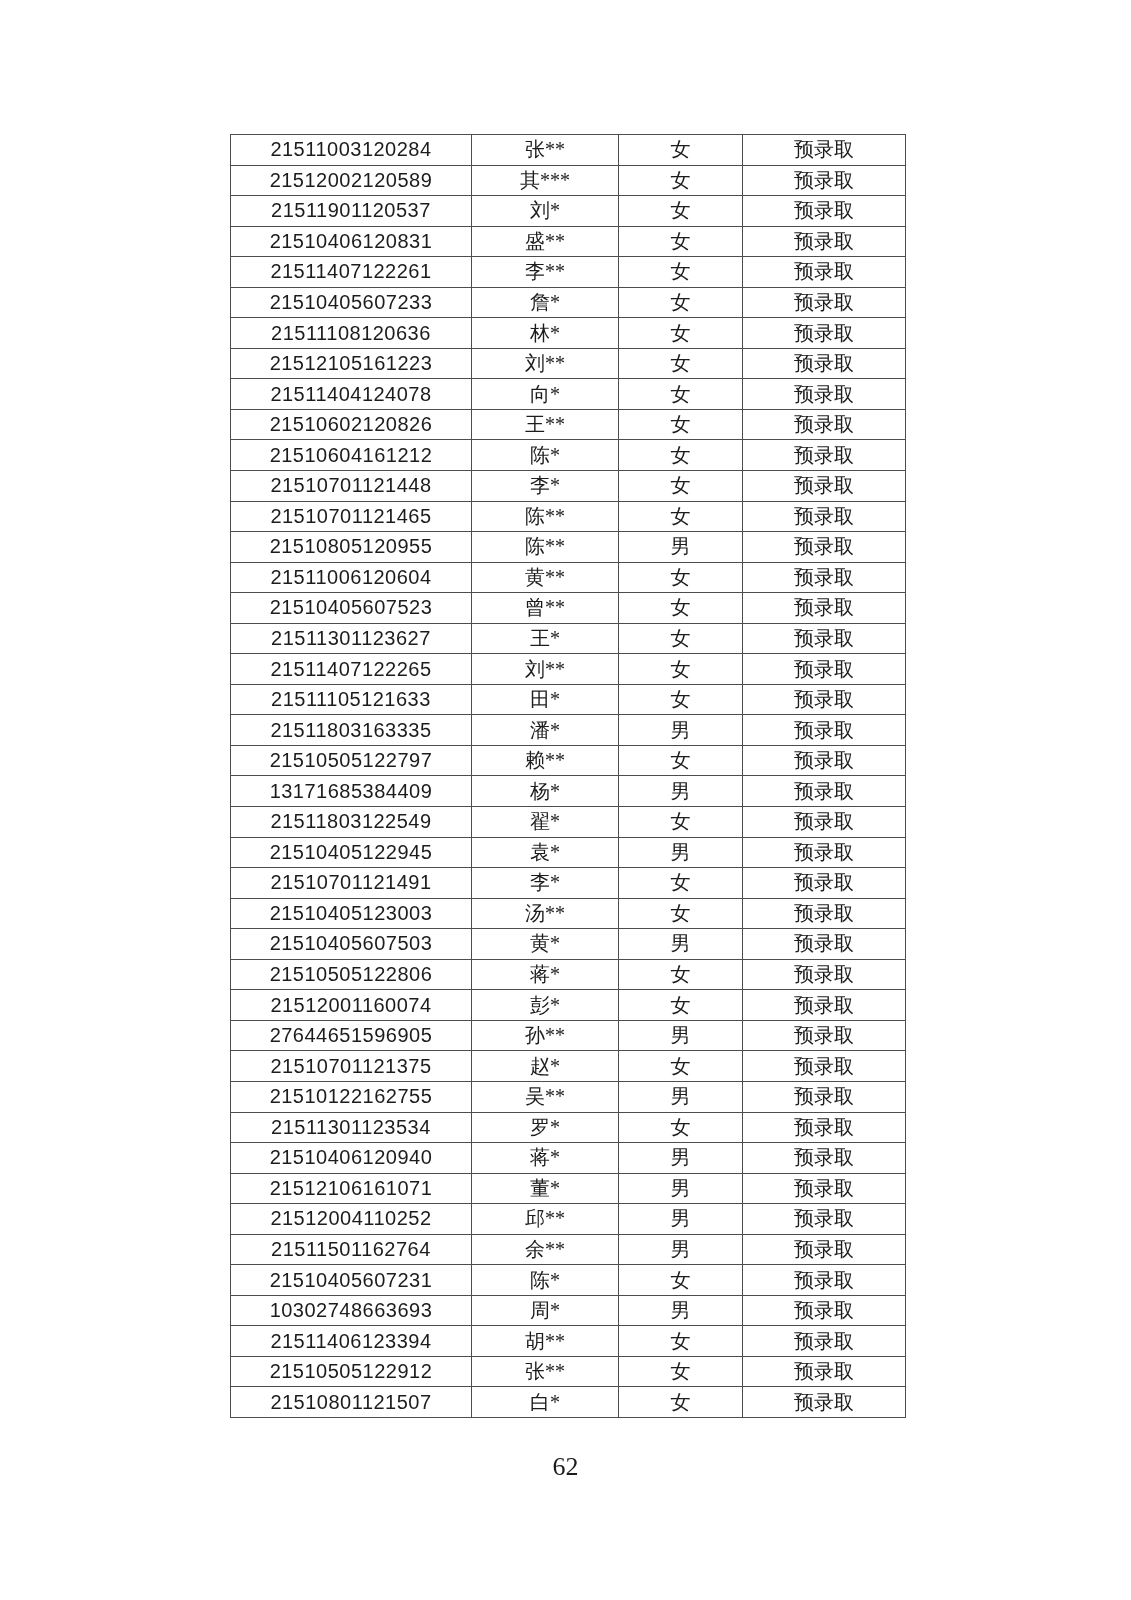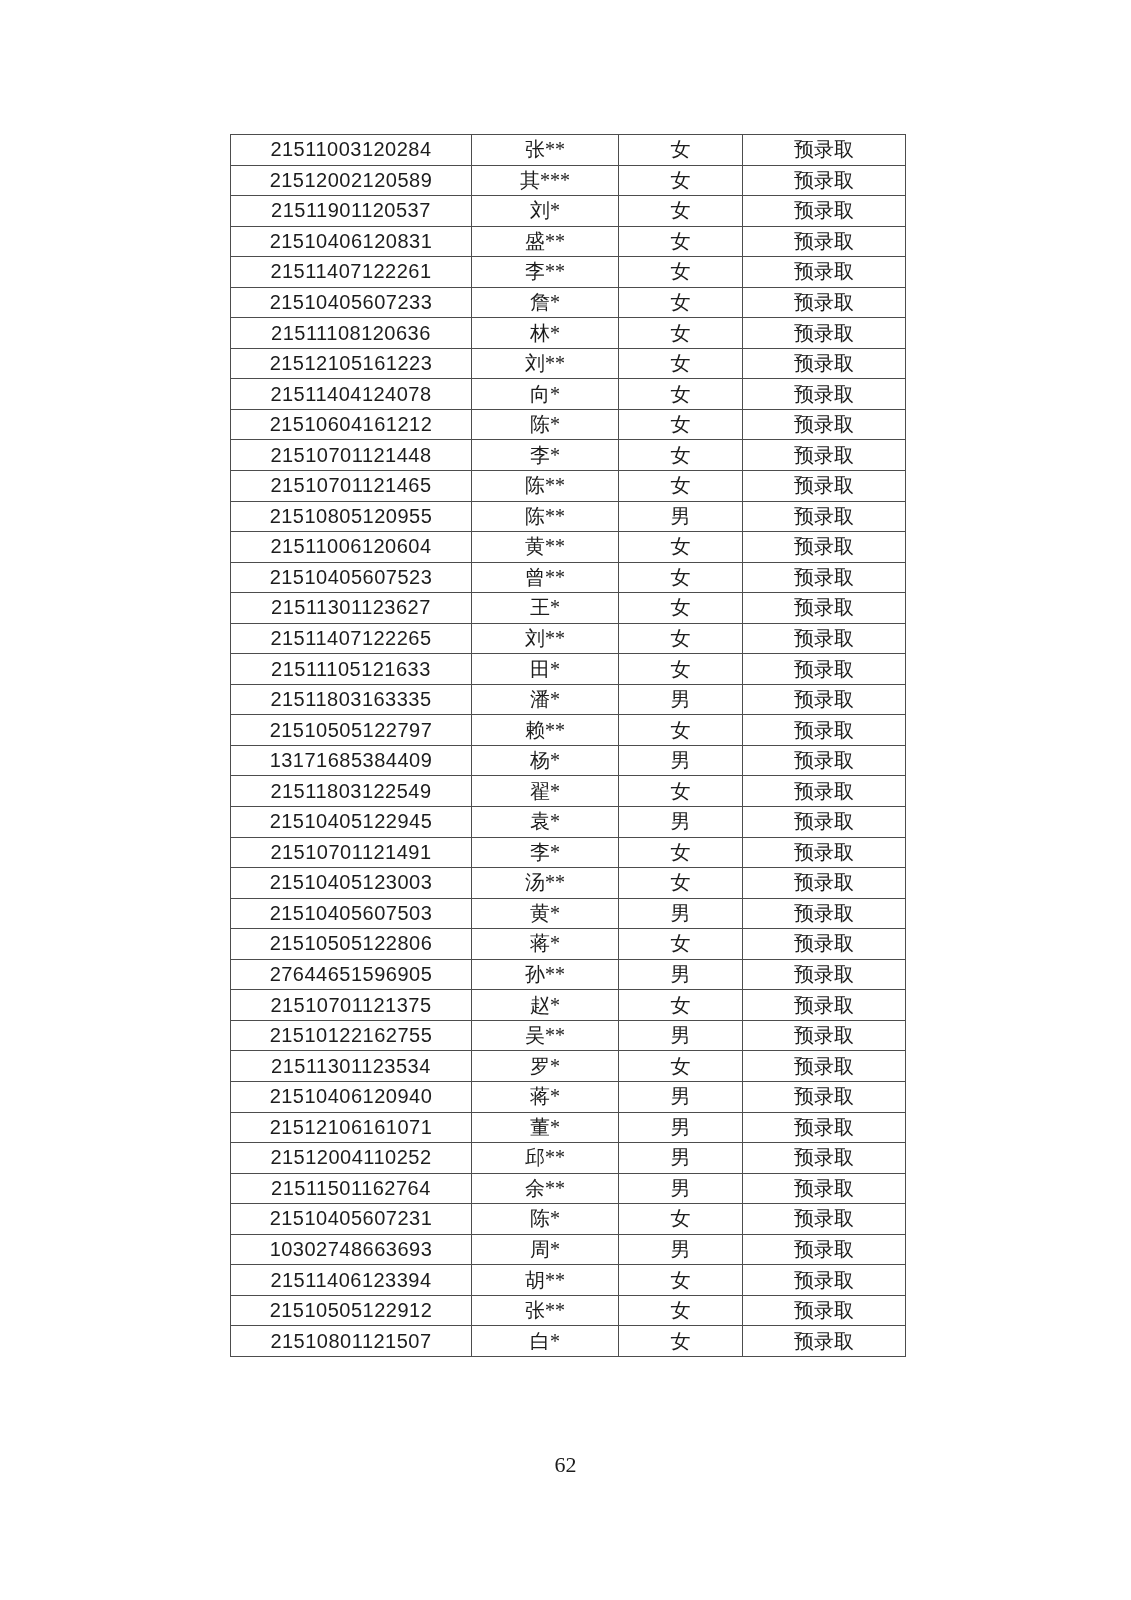--- a/index.html
+++ b/index.html
@@ -46,21 +46,21 @@
   td.cell-name, td.cell-gender, td.cell-status {
     font-family: "Liberation Serif", serif;
   }
   .page-number {
     position: absolute;
     top: 1452px;
     left: 0;
     width: 100%;
     text-align: center;
     font-family: "Liberation Serif", serif;
-    font-size: 22px;
+    font-size: 26px;
     color: #1c1c1c;
   }
 </style>
 </head>
 <body>
 
 <div class="page">
 
   <table class="roster">
     <colgroup>
@@ -126,20 +126,26 @@
       <td class="cell-status">预录取</td>
     </tr>
 
     <tr>
       <td class="cell-id">21511404124078</td>
       <td class="cell-name">向*</td>
       <td class="cell-gender">女</td>
       <td class="cell-status">预录取</td>
     </tr>
 
+    <tr>
+      <td class="cell-id">21510602120826</td>
+      <td class="cell-name">王**</td>
+      <td class="cell-gender">女</td>
+      <td class="cell-status">预录取</td>
+    </tr>
 
     <tr>
       <td class="cell-id">21510604161212</td>
       <td class="cell-name">陈*</td>
       <td class="cell-gender">女</td>
       <td class="cell-status">预录取</td>
     </tr>
 
 
     <tr>
@@ -254,20 +260,26 @@
       <td class="cell-status">预录取</td>
     </tr>
 
     <tr>
       <td class="cell-id">21510505122806</td>
       <td class="cell-name">蒋*</td>
       <td class="cell-gender">女</td>
       <td class="cell-status">预录取</td>
     </tr>
 
+    <tr>
+      <td class="cell-id">21512001160074</td>
+      <td class="cell-name">彭*</td>
+      <td class="cell-gender">女</td>
+      <td class="cell-status">预录取</td>
+    </tr>
 
     <tr>
       <td class="cell-id">27644651596905</td>
       <td class="cell-name">孙**</td>
       <td class="cell-gender">男</td>
       <td class="cell-status">预录取</td>
     </tr>
 
     <tr>
       <td class="cell-id">21510701121375</td>

